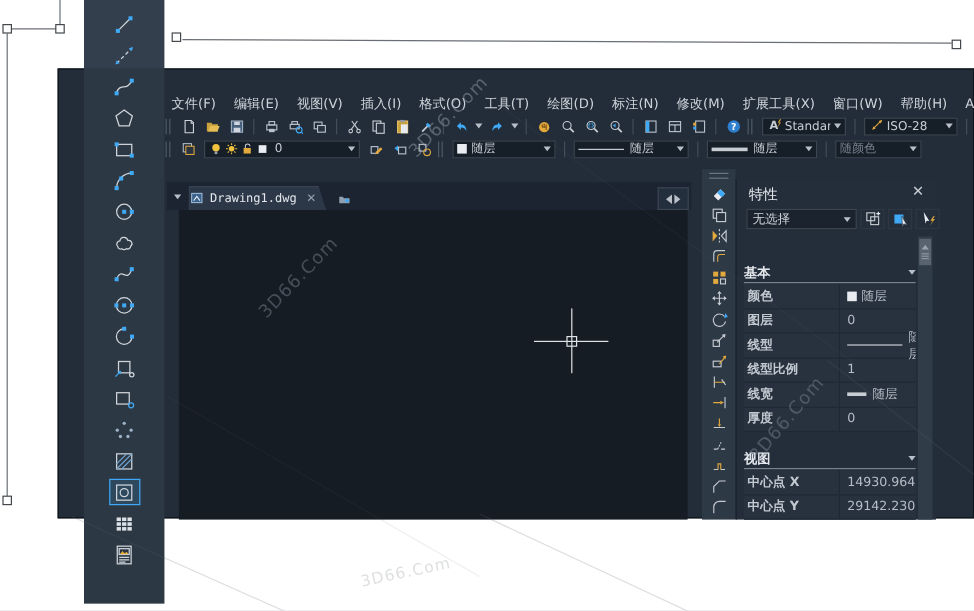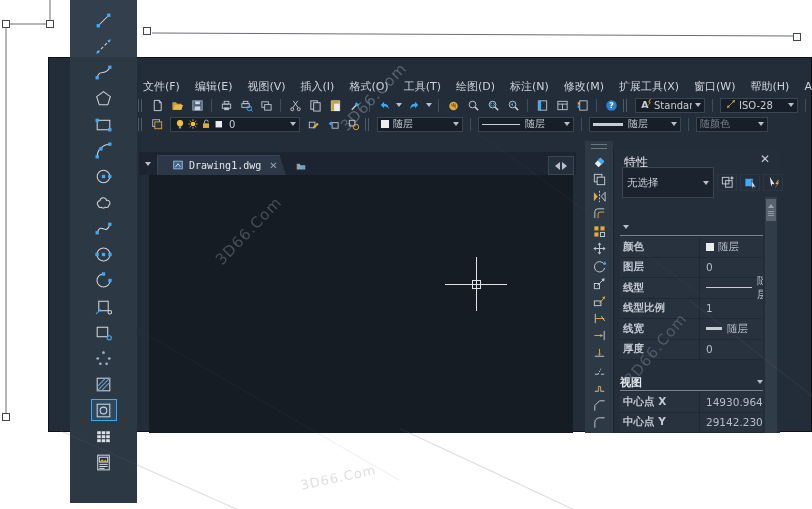--- a/index.html
+++ b/index.html
@@ -38,21 +38,21 @@
   .swatch{width:8px;height:8px;background:#e9edf1;display:inline-block;margin-right:4px;flex:0 0 auto;}
   .ltline{display:inline-block;height:1px;background:#c8cdd4;margin-right:5px;flex:0 0 auto;}
   .lwline{display:inline-block;height:3px;background:#c8cdd4;margin-right:5px;flex:0 0 auto;}
 
   
   .tabbar{position:absolute;left:90px;top:94px;width:437px;height:23px;background:#1b2430;
           display:flex;align-items:flex-end;}
   .tablist-btn{width:13px;height:14px;display:flex;align-items:center;justify-content:center;margin:0 3px 4px 2px;}
   .tablist-btn .arr{margin:0;}
   .tab{height:20px;display:flex;align-items:center;background:#2c3848;border:1px solid #46546466;
-       border-bottom:none;padding:0 7px 0 14px;gap:5px;
+       border-bottom:none;padding:0 7px 0 0;gap:5px;
        clip-path:polygon(0 0,calc(100% - 6px) 0,100% 100%,0 100%);}
   .tab-label{font-size:10px;color:#e3e7eb;font-family:"DejaVu Sans Mono",monospace;letter-spacing:0;}
   .tab-close{font-size:10px;color:#97a1ac;line-height:1;padding-left:3px;}
   .newtab-btn{width:22px;height:18px;display:flex;align-items:center;justify-content:center;margin-left:4px;}
   .tabscroll-btn{margin-left:auto;margin-right:2px;width:26px;height:19px;background:#242f3d;
                  border:1px solid #3a4550;display:flex;align-items:center;justify-content:center;gap:2px;}
   .tri-l{width:0;height:0;border-top:4px solid transparent;border-bottom:4px solid transparent;border-right:5px solid #b9c0c9;}
   .tri-r{width:0;height:0;border-top:4px solid transparent;border-bottom:4px solid transparent;border-left:5px solid #b9c0c9;}
 
   .canvas{position:absolute;left:100px;top:117px;width:424px;height:258px;background:#161c24;}
@@ -73,21 +73,21 @@
   .modstrip{position:absolute;left:536px;top:83px;width:28px;height:292px;background:#2e3946;
             display:flex;flex-direction:column;align-items:center;padding-top:3px;}
   .modgrip{width:16px;height:5px;border-top:1px solid #6b7682;border-bottom:1px solid #6b7682;margin-bottom:4px;}
   .modbtn{width:22px;height:17.4px;display:flex;align-items:center;justify-content:center;}
 
   
   .proppanel{position:absolute;left:564px;top:91px;width:167px;height:284px;background:#242e3b;border-left:1px solid #1a222c;}
   .prop-title{position:absolute;left:10px;top:5px;font-size:12px;font-weight:normal;color:#e8ebee;}
   .prop-close{position:absolute;right:10px;top:4px;font-size:12px;color:#c8cdd4;line-height:1;}
   .prop-selrow{position:absolute;left:8px;top:24px;right:8px;height:19px;display:flex;align-items:center;gap:3px;}
-  .sel-combo{flex:0 0 92px;height:31px;background:#1a232e;border:1px solid #3a4550;display:flex;align-items:center;
+  .sel-combo{flex:0 0 92px;height:17px;background:#1a232e;border:1px solid #3a4550;display:flex;align-items:center;
              padding:0 4px;font-size:10.5px;color:#cfd4da;}
   .sel-combo .val{flex:1;}
   .selbtn{width:20px;height:17px;display:flex;align-items:center;justify-content:center;border:1px solid #3a455066;}
   .prop-scroll{position:absolute;right:3px;top:48px;width:12px;bottom:0;background:#313c49;}
   .prop-thumb{position:absolute;left:1px;top:2px;width:10px;height:22px;background:#59636f;
               display:flex;flex-direction:column;align-items:center;justify-content:center;gap:1px;}
   .prop-thumb i{display:block;width:6px;height:1px;background:#8d97a2;}
   .thumb-arr{width:0;height:0;border-left:3px solid transparent;border-right:3px solid transparent;
              border-bottom:4px solid #9aa3ae;margin-bottom:2px;}
   .prop-body{position:absolute;left:6px;top:70px;right:17px;}
@@ -672,20 +672,21 @@
         <div class="prop-thumb">
           <span class="thumb-arr"></span>
           <i></i>
             <i></i>
             <i></i>
         </div>
       </div>
       <div class="prop-body" id="prop-body">
           <div class="prop-sect">
     <div class="sect-head">
+      <span class="sect-title">基本</span>
       <span class="arr"></span>
     </div>
             <div class="prop-row">
       <span class="prop-label">颜色</span>
       <span class="prop-value">
                 <span class="swatch"></span>
                 <span>随层</span>
               </span>
     </div>
             <div class="prop-row">

